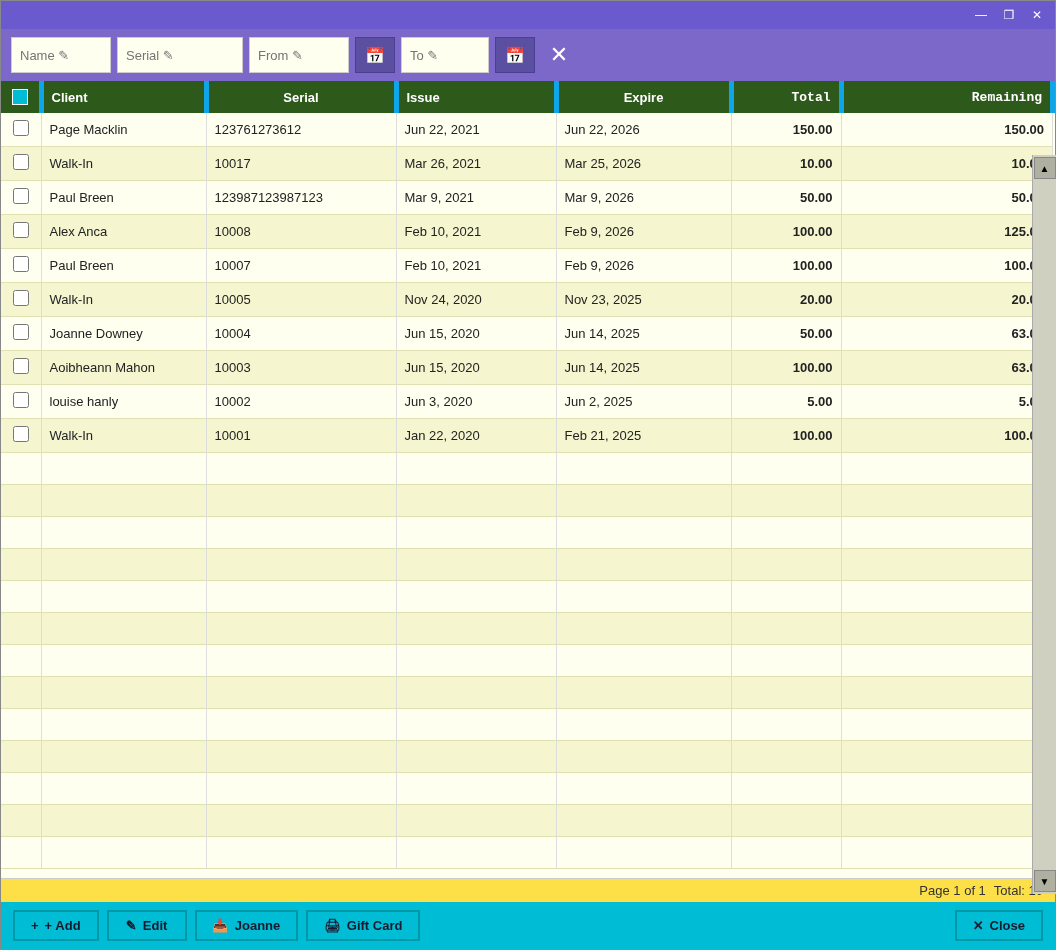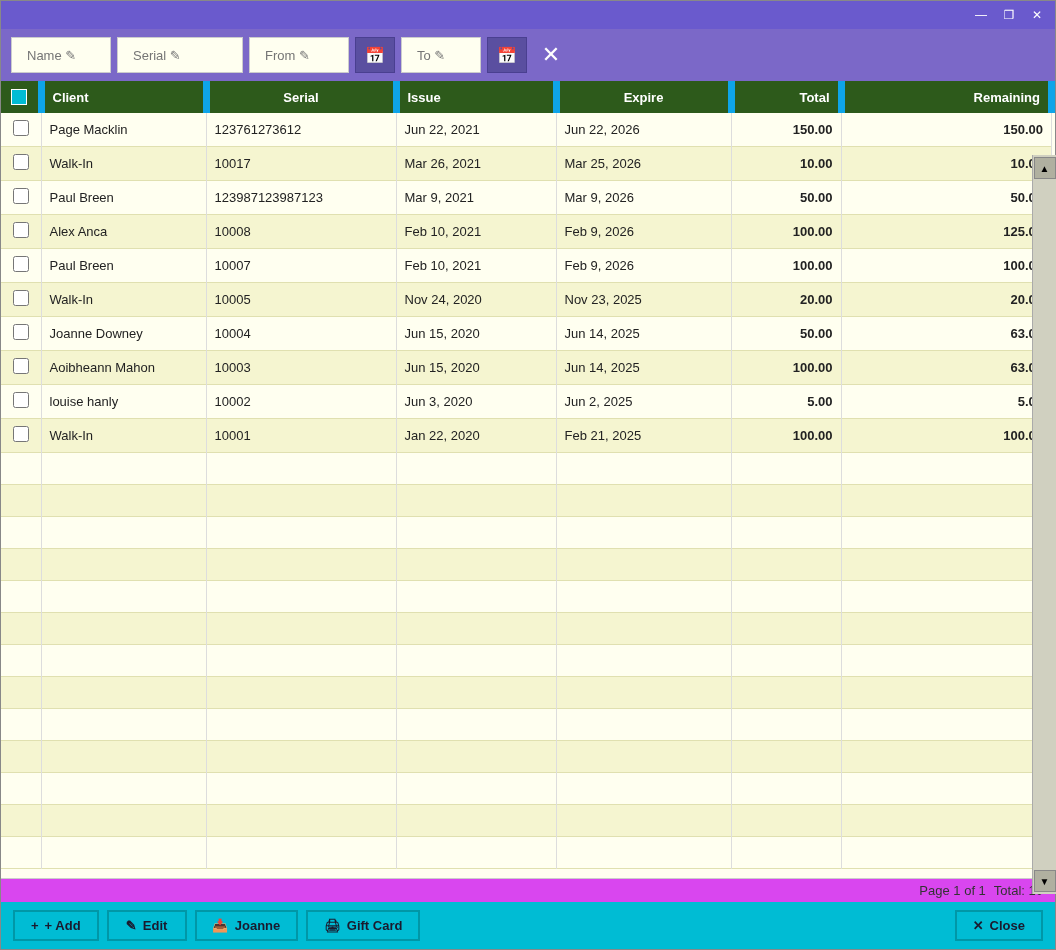--- a/index.html
+++ b/index.html
@@ -51,21 +51,21 @@
       background: #7b68c8;
       padding: 8px 10px;
       display: flex;
       align-items: center;
       gap: 6px;
     }
 
     .toolbar-input {
       background: #fffff0;
       border: 1px solid #ccc;
-      padding: 4px 15px;
+      padding: 4px 8px;
       height: 36px;
       font-size: 13px;
       color: #701a75;
       width: 110px;
     }
 
     .toolbar-icon-btn {
       background: #5a4fa0;
       border: 1px solid #4a3f90;
       width: 40px;
@@ -131,26 +131,27 @@
 
     thead tr {
       background: #2d5a1b;
     }
 
     thead th {
       color: white;
       padding: 8px 8px;
       font-size: 13px;
       font-weight: bold;
-      border-right: 7px solid #0ea5e9;
+      border-right: 5px solid #0ea5e9;
       text-align: left;
     }
 
     thead th.num {
       text-align: right;
+      font-family: Liberation Mono, monospace;
     }
 
     thead th:first-child {
       width: 40px;
       text-align: center;
     }
 
     tbody tr {
       border-bottom: 1px solid #e0e0b0;
     }
@@ -180,21 +181,21 @@
       text-align: center;
     }
 
     
     .empty-row td {
       height: 32px;
     }
 
     
     .status-bar {
-      background: #d946ef;
+      background: #fde047;
       padding: 4px 12px;
       font-size: 13px;
       color: #333;
       text-align: right;
       border-top: 1px solid #ccc;
       display: flex;
       justify-content: flex-end;
       align-items: center;
       gap: 8px;
     }
@@ -275,21 +276,21 @@
     <button class="title-bar-btn">✕</button>
   </div>
 
   <div class="toolbar">
     <input class="toolbar-input" type="text" style="width: 100px;" placeholder="Name ✎">
     <input class="toolbar-input" type="text" style="width: 126px;" placeholder="Serial ✎">
     <input class="toolbar-input" type="text" style="width: 100px;" placeholder="From ✎">
     <button class="toolbar-icon-btn">
       <span>📅</span>
     </button>
-    <input class="toolbar-input" type="text" style="width: 80px;" placeholder="To ✎">
+    <input class="toolbar-input" type="text" style="width: 88px;" placeholder="To ✎">
     <button class="toolbar-icon-btn">
       <span>📅</span>
     </button>
     <button class="toolbar-close-btn">
       <span style="font-size:22px; color:white;">✕</span>
     </button>
   </div>
 
 
   <div class="table-container" style="position:relative;">

